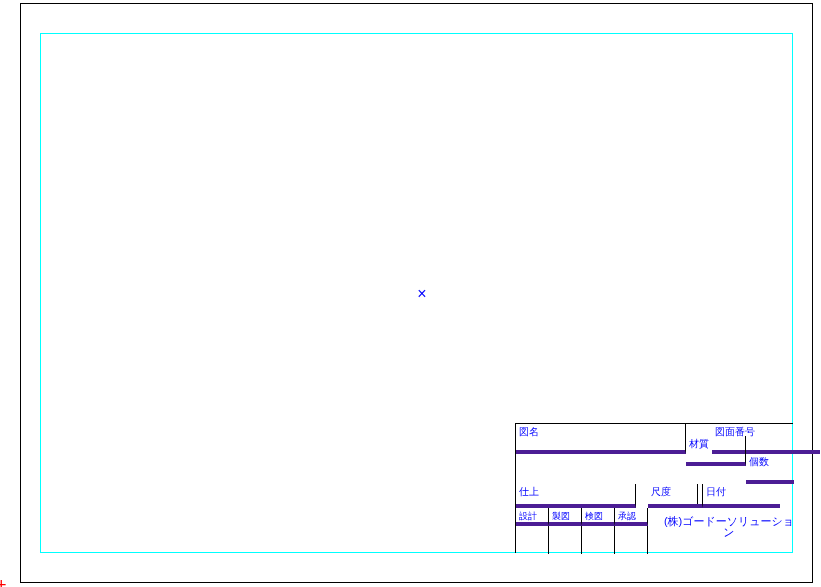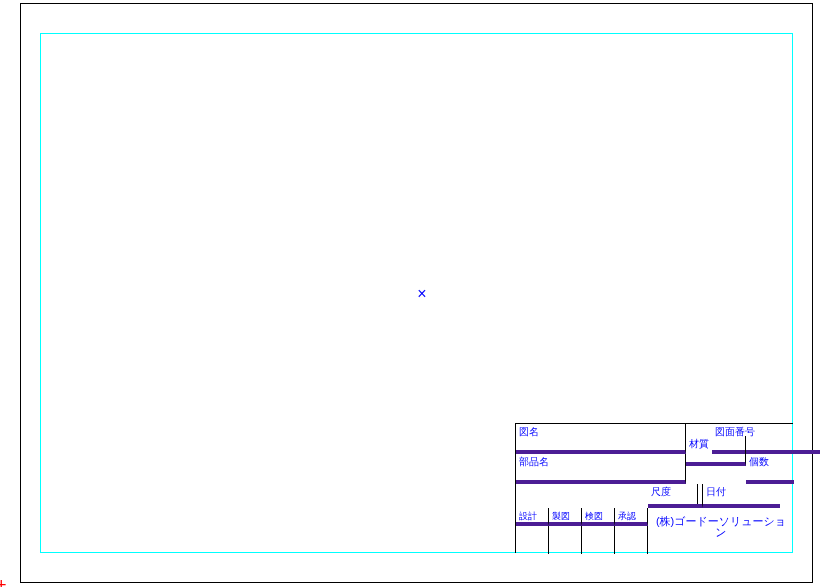--- a/index.html
+++ b/index.html
@@ -64,20 +64,21 @@
     padding: 2px 3px 0 3px;
     line-height: 11px;
     overflow: hidden;
   }
   .tb-cell.label { font-weight: normal; }
   .company {
     font-size: 11px;
     color: #0000ff;
     text-align: center;
     padding-top: 8px;
+    margin-left: 8px;
   }
   .no-right { border-right: none; }
   .no-bottom { border-bottom: none; }
 </style>
 </head>
 <body>
 
 <div class="outer-border"></div>
 <div class="inner-frame"></div>
 
@@ -86,30 +87,30 @@
 
 <div class="title-block">
 
   <div class="tb-cell label" style="left:0; top:0; width:170px; height:30px;">
     <span>図名</span>
   </div>
   <div class="tb-cell label no-right" style="left:170px; top:0; width:108px; height:30px;margin-left:26px;">
     <span>図面番号</span>
   </div>
 
-  <div class="tb-cell label" style="left:0; top:30px; width:170px; height:30px;">
-    <span>部品名</span>
-  </div>
   <div class="tb-cell label" style="left:170px; top:12px; width:60px; height:30px;">
     <span>材質</span>
   </div>
   <div class="tb-cell label no-right" style="left:230px; top:30px; width:48px; height:30px;">
     <span>個数</span>
   </div>
 
+  <div class="tb-cell label" style="left:0; top:60px; width:120px; height:24px;">
+    <span>仕上</span>
+  </div>
   <div class="tb-cell label" style="left:120px; top:60px; width:50px; height:24px;margin-left:12px;">
     <span>尺度</span>
   </div>
   <div class="tb-cell" style="left:170px; top:60px; width:30px; height:24px; border-right:none;"></div>
   <div class="tb-cell label no-right" style="left:186px; top:60px; width:78px; height:24px; border-left:1px solid #000;">
     <span>日付</span>
   </div>
 
   <div class="tb-cell label" style="left:0; top:84px; width:33px; height:18px;">
     <span style="font-size:9px;">設計者</span>

